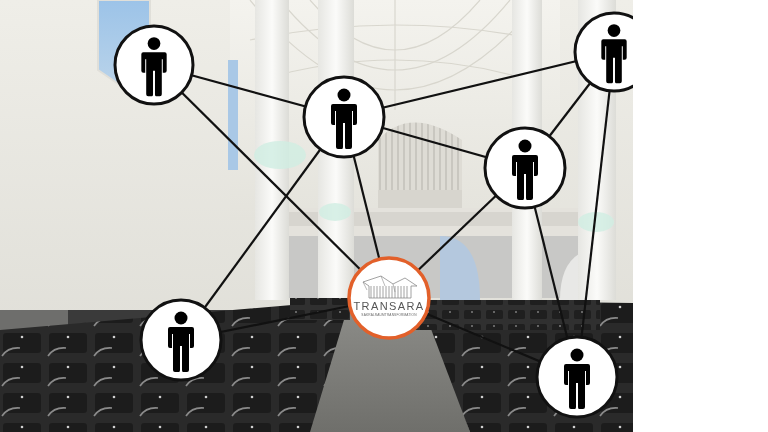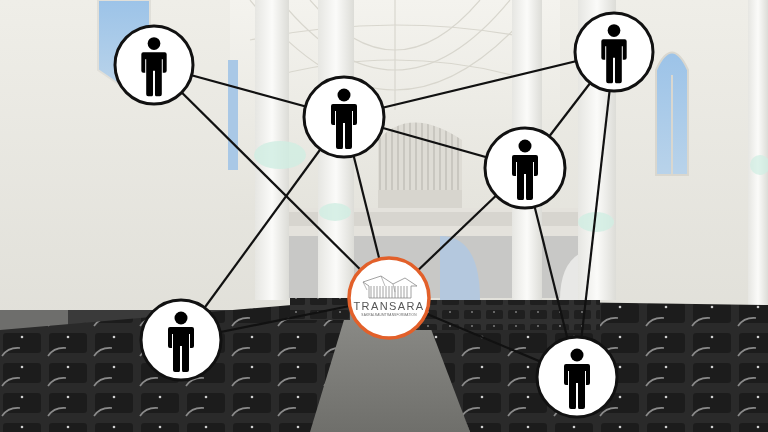--- a/index.html
+++ b/index.html
@@ -1,17 +1,17 @@
 <!DOCTYPE html>
 <html><head>
   <meta charset="utf-8">
   <style>
     html, body { margin: 0; padding: 0; }
     body { width: 768px; height: 432px; overflow: hidden; font-family: "Liberation Sans", sans-serif; }
-    .stage { position: relative; width: 768px; height: 432px; overflow: hidden; background: #e9e8e2; }
+    .stage { position: relative; width: 633px; height: 432px; overflow: hidden; background: #e9e8e2; }
     .bg { position: absolute; inset: 0; }
     .overlay { position: absolute; inset: 0; }
     .logo-text { font-family: "Liberation Sans", sans-serif; }
   </style>
 </head>
 <body>
 
 <div class="stage">
 
   <svg class="bg" width="768" height="432" viewBox="0 0 768 432">

